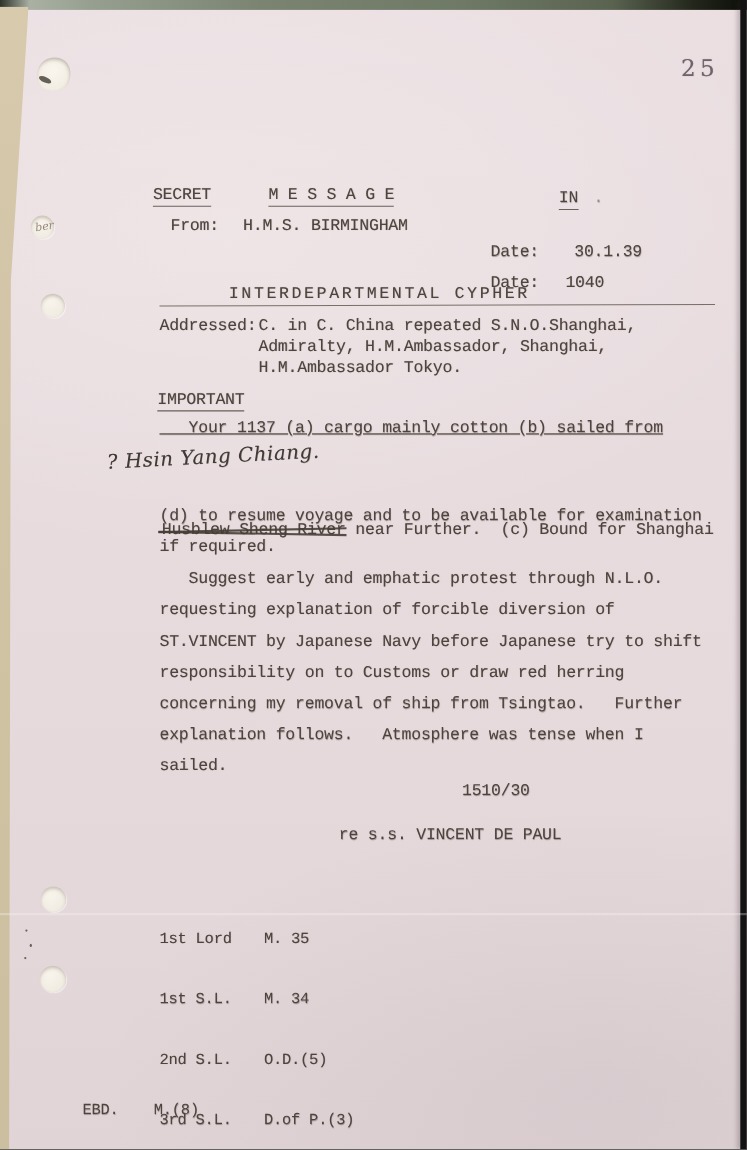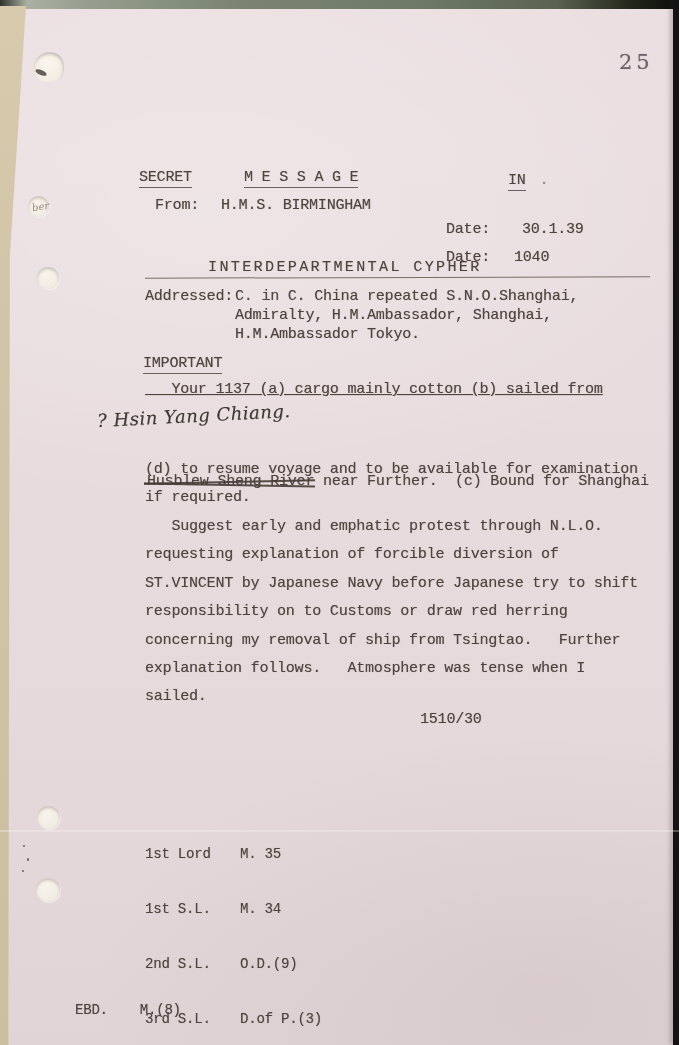--- a/index.html
+++ b/index.html
@@ -111,25 +111,26 @@
 ST.VINCENT by Japanese Navy before Japanese try to shift
 responsibility on to Customs or draw red herring
 concerning my removal of ship from Tsingtao.   Further
 explanation follows.   Atmosphere was tense when I
 sailed.</div>
 
   <div class="typed para" style="left:145px;top:456px;">(d) to resume voyage and to be available for examination
 if required.</div>
 
   <div class="typed" style="left:420px;top:710px;">1510/30</div>
+  <div class="typed" style="left:308px;top:750px;">re s.s. VINCENT DE PAUL</div>
 
   <div class="typed small-typed" style="left:145px;top:807px;">
     <div class="dist-row"><span class="dist-left">1st Lord</span><span>M. 35</span></div>
     <div class="dist-row"><span class="dist-left">1st S.L.</span><span>M. 34</span></div>
-    <div class="dist-row"><span class="dist-left">2nd S.L.</span><span>O.D.(9)</span></div>
+    <div class="dist-row"><span class="dist-left">2nd S.L.</span><span>O.D.(5)</span></div>
     <div class="dist-row"><span class="dist-left">3rd S.L.</span><span>D.of P.(3)</span></div>
     
     
     
     
     
     
     
     
     

